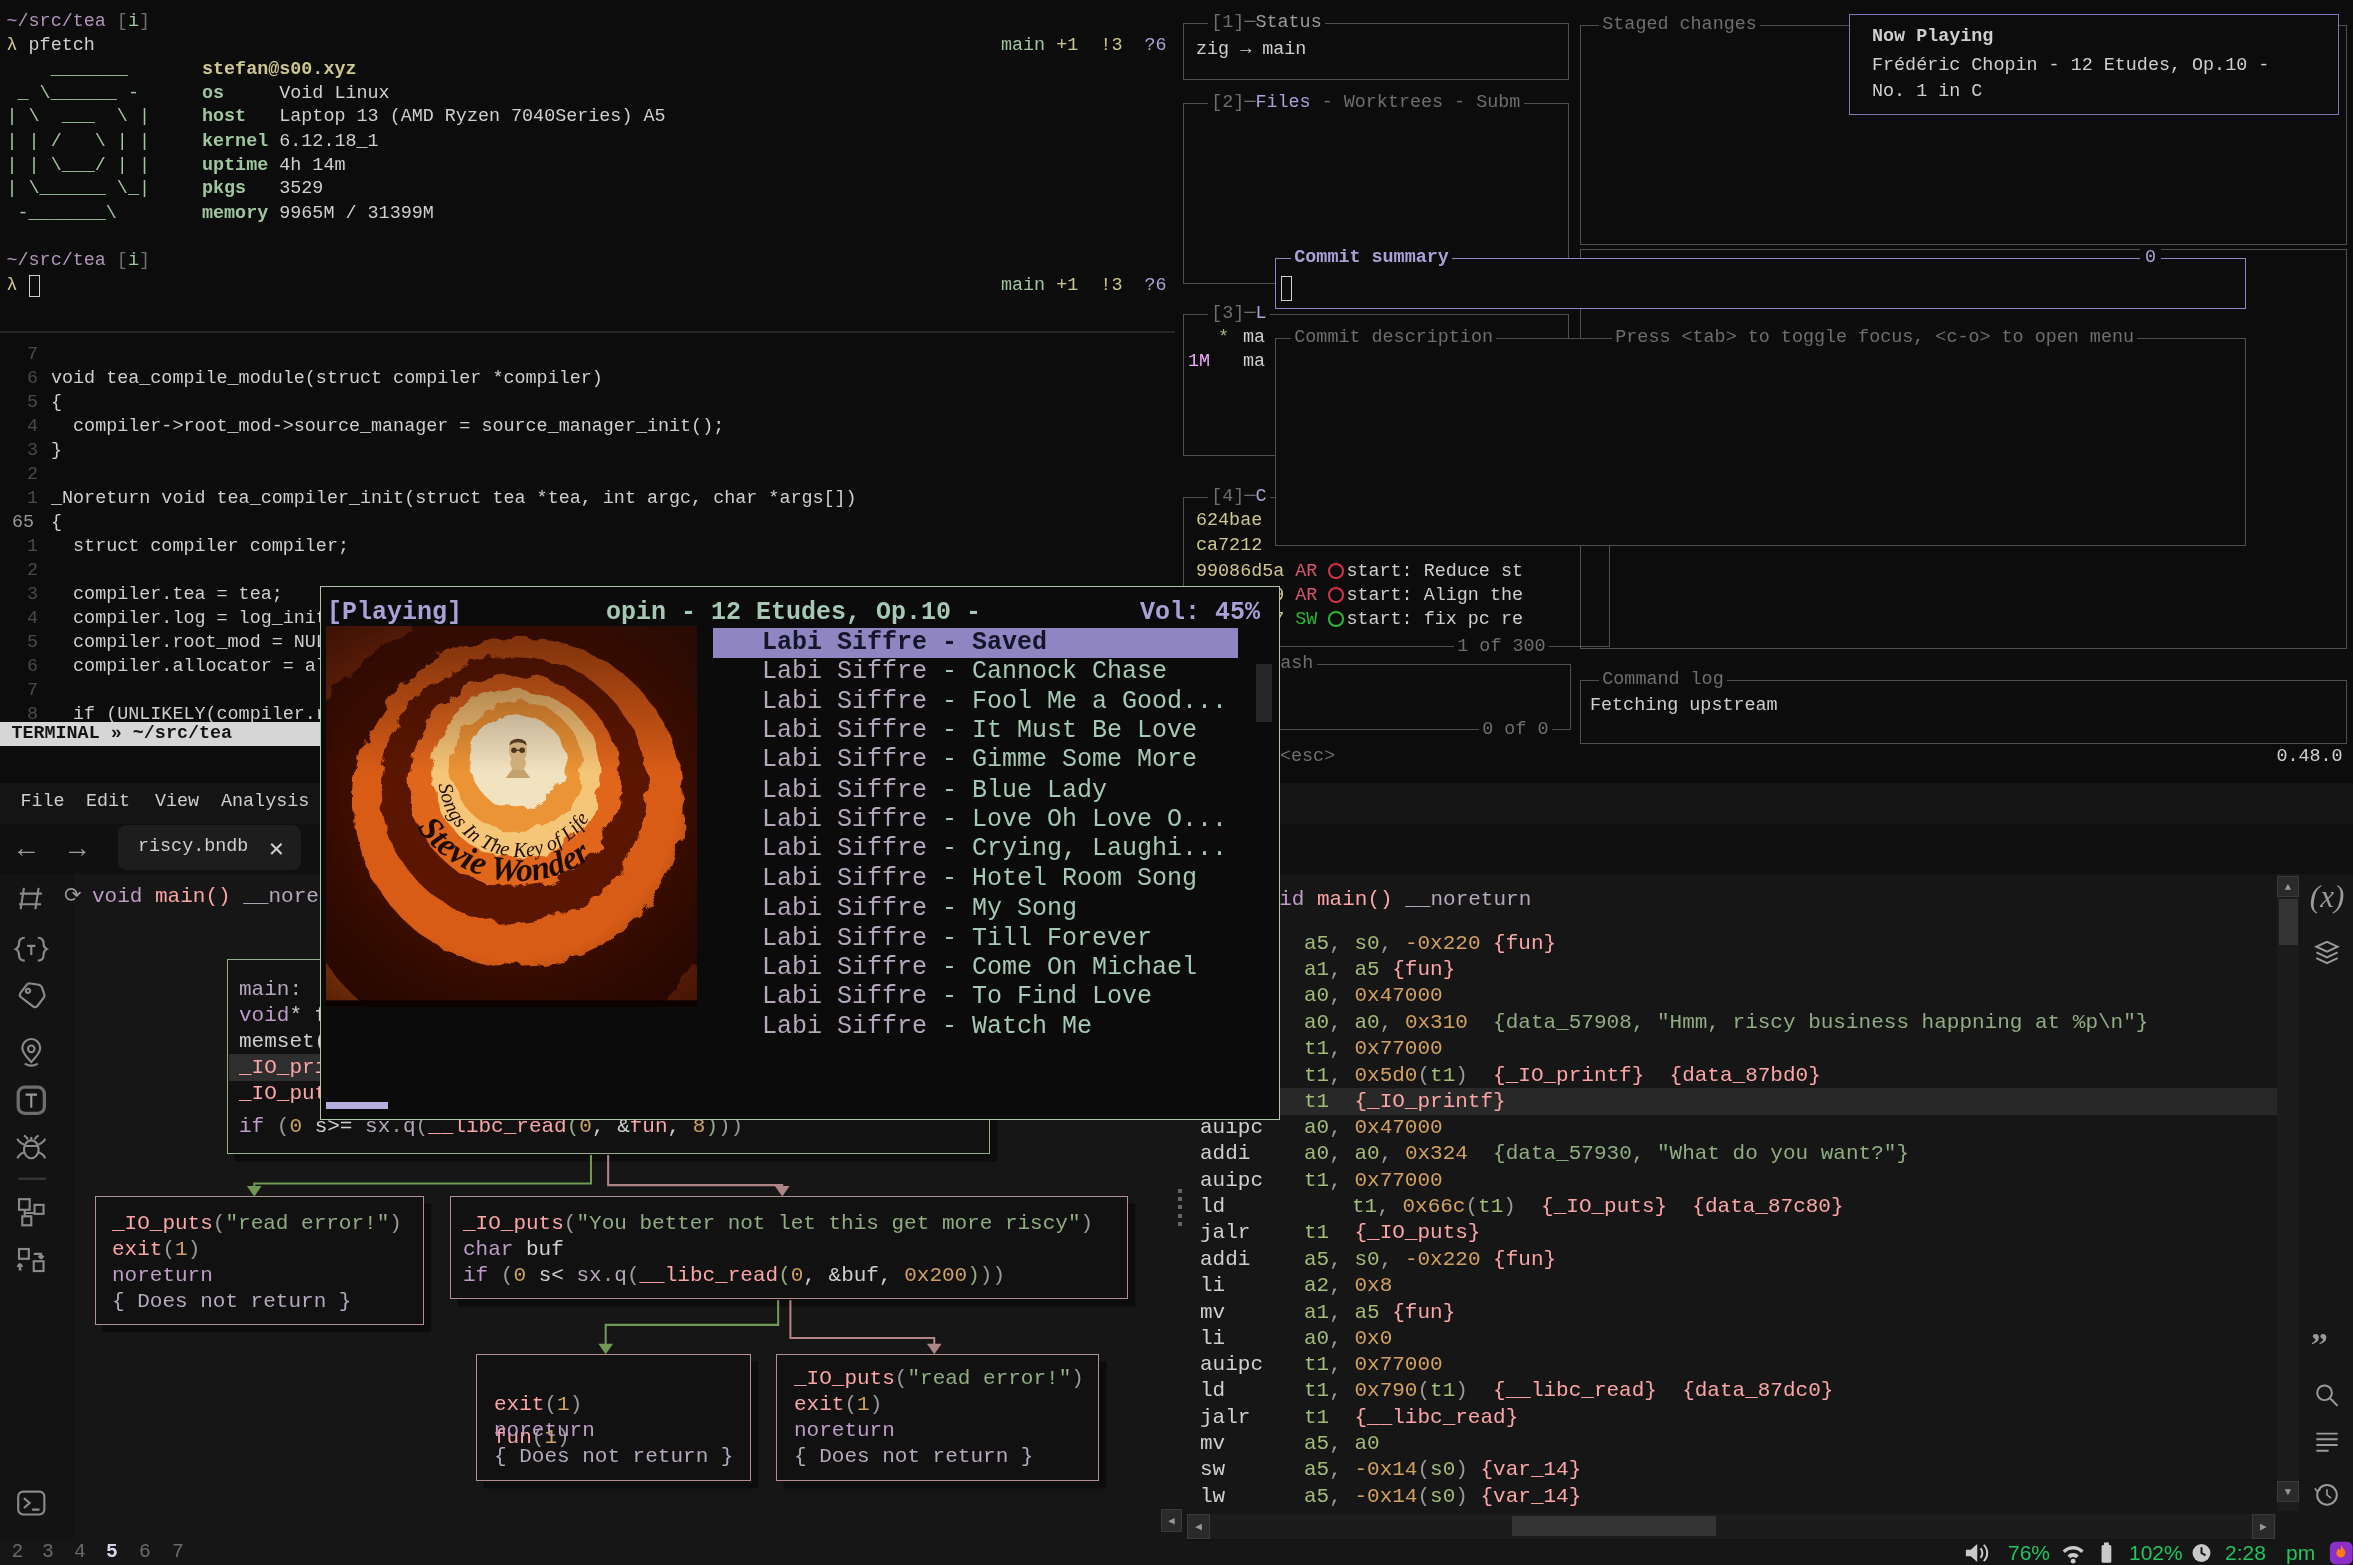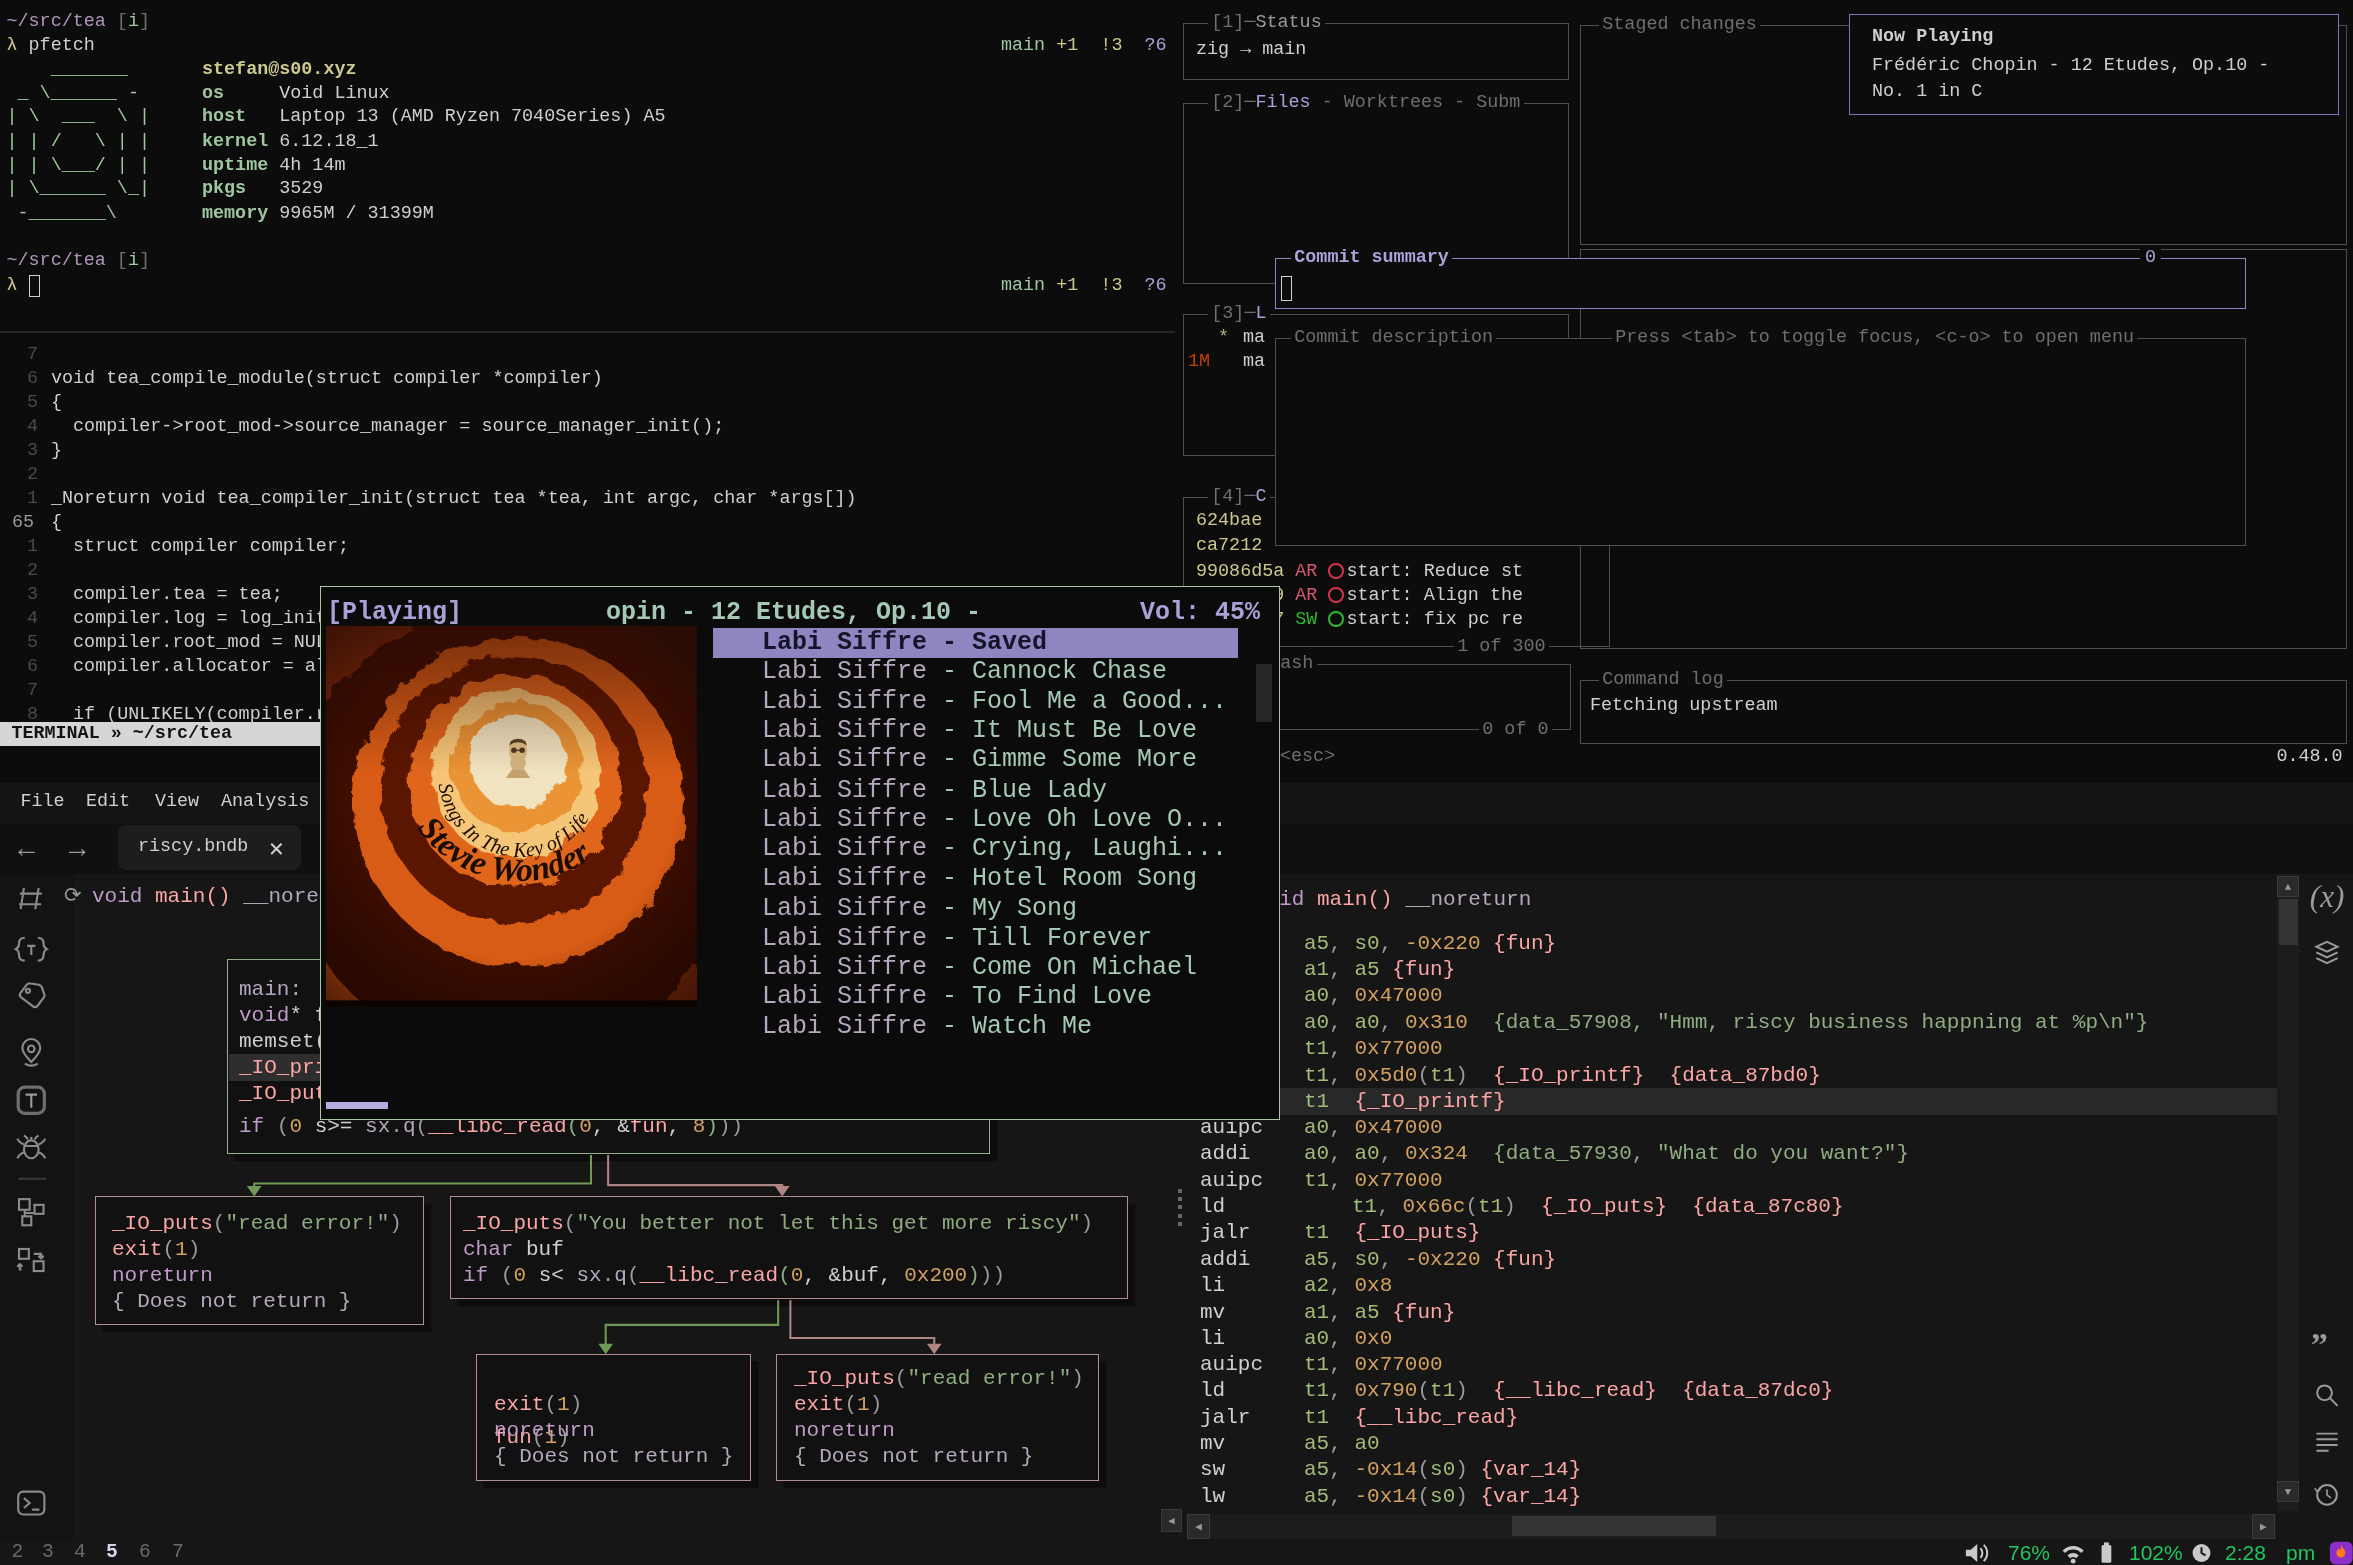--- a/index.html
+++ b/index.html
@@ -2,21 +2,21 @@
 <html style="font-size:13px"><head><meta charset="utf-8"><style>*{margin:0;padding:0;box-sizing:border-box}
 html,body{width:2354px;height:1566px;background:#0c0c0c;overflow:hidden}
 body{font-family:"Liberation Mono",monospace;position:relative}
 .r{position:absolute;white-space:pre;font-size:18.4px;line-height:24.5px;height:24.5px;color:#cfcfcf}
 .m{position:absolute;white-space:pre;font-size:21px;line-height:27px;height:27px;color:#c9c9c9}
 .p{position:absolute;white-space:pre;font-size:25px;line-height:30px;height:30px;color:#cfcfcf}
 .b{font-weight:700}
 .abs{position:absolute}
 .c0{color:#cfcfcf}.c1{color:#6e6e6e}.c2{color:#4a4a4a}.c3{color:#b294bb}.c4{color:#a9a2d8}
 .c5{color:#9fc79f}.c6{color:#cdc88f}.c7{color:#a5c9b4}.c8{color:#d2a05f}.c9{color:#d4566a}
-.c10{color:#2eb82e}.c11{color:#c2410c}.c12{color:#bf9bc8}.c13{color:#fca5a5}.c14{color:#a3bb78}
+.c10{color:#2eb82e}.c11{color:#f0abfc}.c12{color:#bf9bc8}.c13{color:#fca5a5}.c14{color:#a3bb78}
 .c15{color:#8fad80}.c16{color:#b5a8bd}.c17{color:#9a9a9a}
 .sb{position:absolute;top:1540px;font-family:"Liberation Sans",sans-serif;font-size:21px;line-height:26px;color:#22c55e}
 </style></head><body>
 <div class="r" style="left:6.5px;top:9.8px;"><span class="c3">~/src/tea</span><span class="c1"> [</span><span class="c5">i</span><span class="c1">]</span></div>
 <div class="r" style="left:6.5px;top:34px;"><span class="c6">λ </span><span class="c0">pfetch</span></div>
 <div class="r" style="left:1001px;top:34px;"><span class="c5">main </span><span class="c6">+1  </span><span class="c6">!3  </span><span class="c4">?6</span></div>
 <div class="r" style="left:6.5px;top:58px;"><span class="c5">    _______</span></div>
 <div class="r" style="left:6.5px;top:82px;"><span class="c5"> _ \______ -</span></div>
 <div class="r" style="left:6.5px;top:105px;"><span class="c5">| \  ___  \ |</span></div>
 <div class="r" style="left:6.5px;top:130px;"><span class="c5">| | /   \ | |</span></div>

